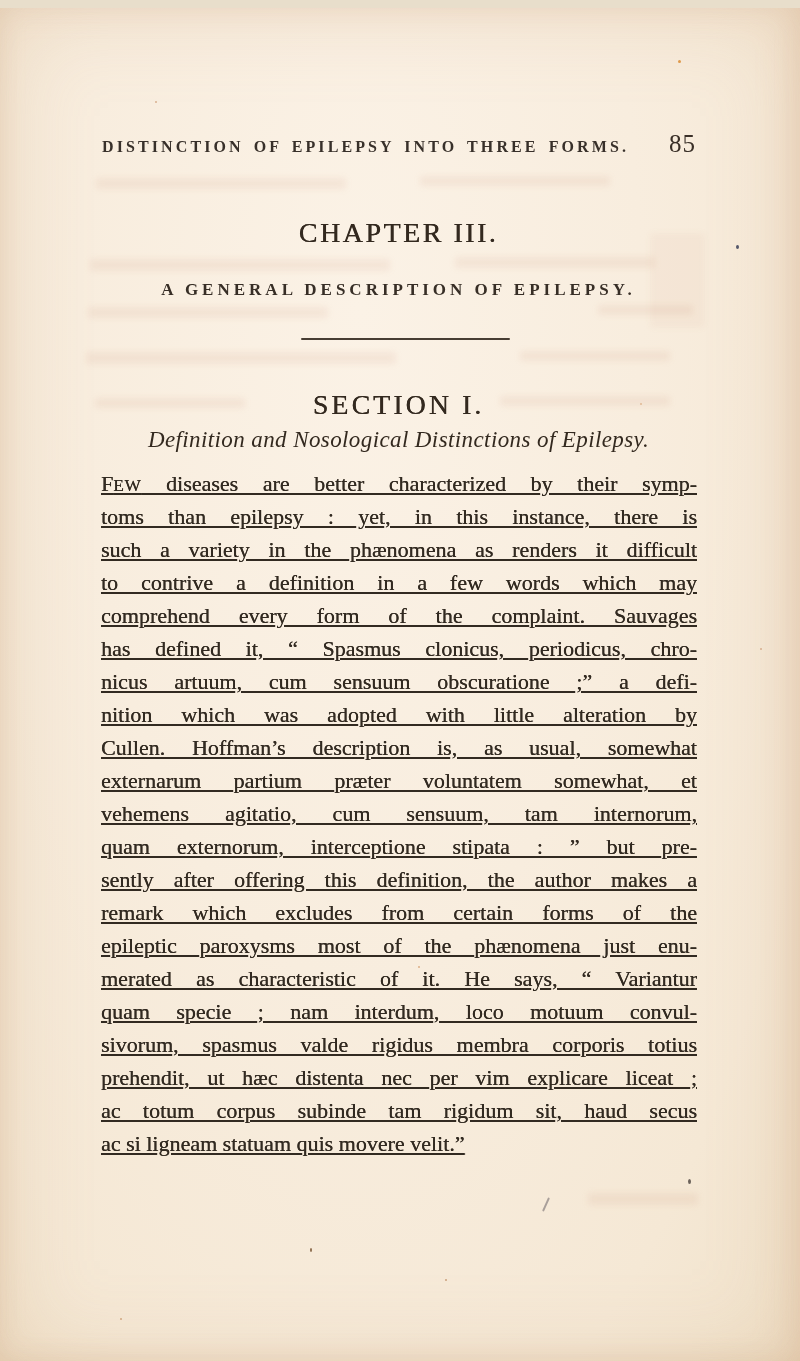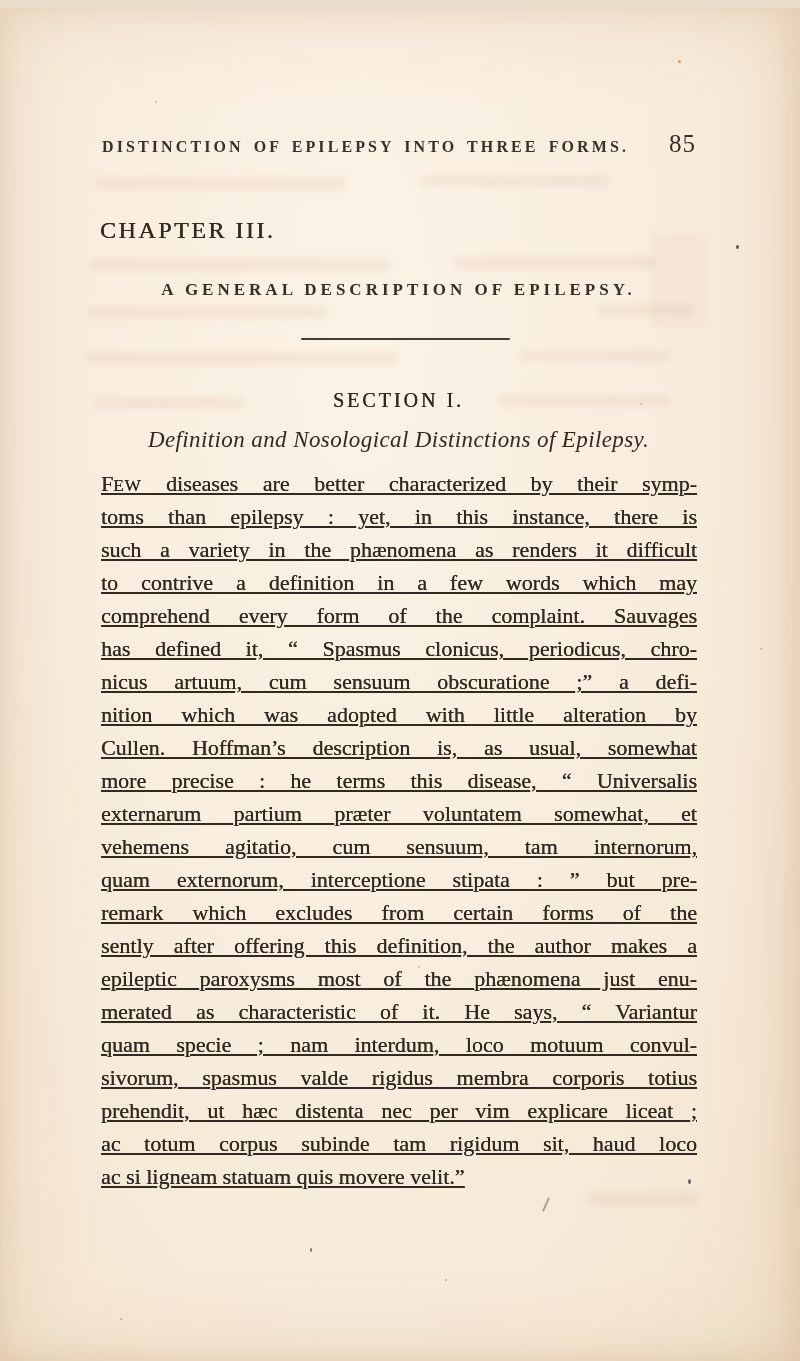--- a/index.html
+++ b/index.html
@@ -29,35 +29,35 @@
     display:flex; justify-content:space-between; align-items:baseline;
   }
   .rh-title {
     font-size:16px; font-weight:700; letter-spacing:3.1px; word-spacing:3px;
     color:#38302a; white-space:nowrap;
   }
   .rh-number { font-size:25px; font-weight:400; color:#3a3028; letter-spacing:1px; }
 
   .chapter-heading {
     position:absolute; top:209px; left:100px; width:597px; margin:0;
-    font-size:24px; font-weight:400; letter-spacing:2.5px;
+    text-align:center; font-size:28px; font-weight:400; letter-spacing:2.5px;
     color:#33291f; text-shadow:0.35px 0 0 currentColor;
   }
   .chapter-subtitle {
     position:absolute; top:272px; left:100px; width:597px; margin:0;
     text-align:center; font-size:17px; font-weight:700; letter-spacing:4px;
     color:#372e26;
   }
   .divider-rule {
     position:absolute; top:330px; left:301px; width:209px; height:2px;
     background:#473d33; border-radius:1px;
   }
   .section-heading {
     position:absolute; top:381px; left:100px; width:597px; margin:0;
-    text-align:center; font-size:20px; font-weight:400; letter-spacing:3px;
+    text-align:center; font-size:28px; font-weight:400; letter-spacing:3px;
     color:#33291f; text-shadow:0.3px 0 0 currentColor;
   }
   .section-subtitle {
     position:absolute; top:419px; left:100px; width:597px; margin:0;
     text-align:center; font-style:italic; font-size:23px; font-weight:400;
     letter-spacing:0.4px; color:#33291f;
   }
   .body-text {
     position:absolute; top:459px; left:101px; width:596px;
     font-size:22px; line-height:33px; color:#322a21;
@@ -129,31 +129,30 @@
   <div class="body-text">
       <div class="bline"><span class="lead-cap">F</span><span class="lead-sc">ew</span> diseases are better characterized by their symp-</div>
       <div class="bline">toms than epilepsy : yet, in this instance, there is</div>
       <div class="bline">such a variety in the phænomena as renders it difficult</div>
       <div class="bline">to contrive a definition in a few words which may</div>
       <div class="bline">comprehend every form of the complaint.  Sauvages</div>
       <div class="bline">has defined it, “ Spasmus clonicus, periodicus, chro-</div>
       <div class="bline">nicus artuum, cum sensuum obscuratione ;” a defi-</div>
       <div class="bline">nition which was adopted with little alteration by</div>
       <div class="bline">Cullen.  Hoffman’s description is, as usual, somewhat</div>
-      <div class="bline">more precise : he terms this disease, “ Universalis</div>
       <div class="bline">externarum partium præter voluntatem somewhat, et</div>
       <div class="bline">vehemens agitatio, cum sensuum, tam internorum,</div>
       <div class="bline">quam externorum, interceptione stipata : ” but pre-</div>
+      <div class="bline">sently after offering this definition, the author makes a</div>
       <div class="bline">remark which excludes from certain forms of the</div>
-      <div class="bline">sently after offering this definition, the author makes a</div>
       <div class="bline">epileptic paroxysms most of the phænomena just enu-</div>
       <div class="bline">merated as characteristic of it.  He says, “ Variantur</div>
       <div class="bline">quam specie ; nam interdum, loco motuum convul-</div>
       <div class="bline">sivorum, spasmus valde rigidus membra corporis totius</div>
       <div class="bline">prehendit, ut hæc distenta nec per vim explicare liceat ;</div>
-      <div class="bline">ac totum corpus subinde tam rigidum sit, haud loco</div>
+      <div class="bline">ac totum corpus subinde tam rigidum sit, haud secus</div>
       <div class="bline final">ac si ligneam statuam quis movere velit.”</div>
     </div>
 
   <div class="pencil-mark"></div>
   <div class="bottom-edge"></div>
 
 </div>
 
 </body></html>

